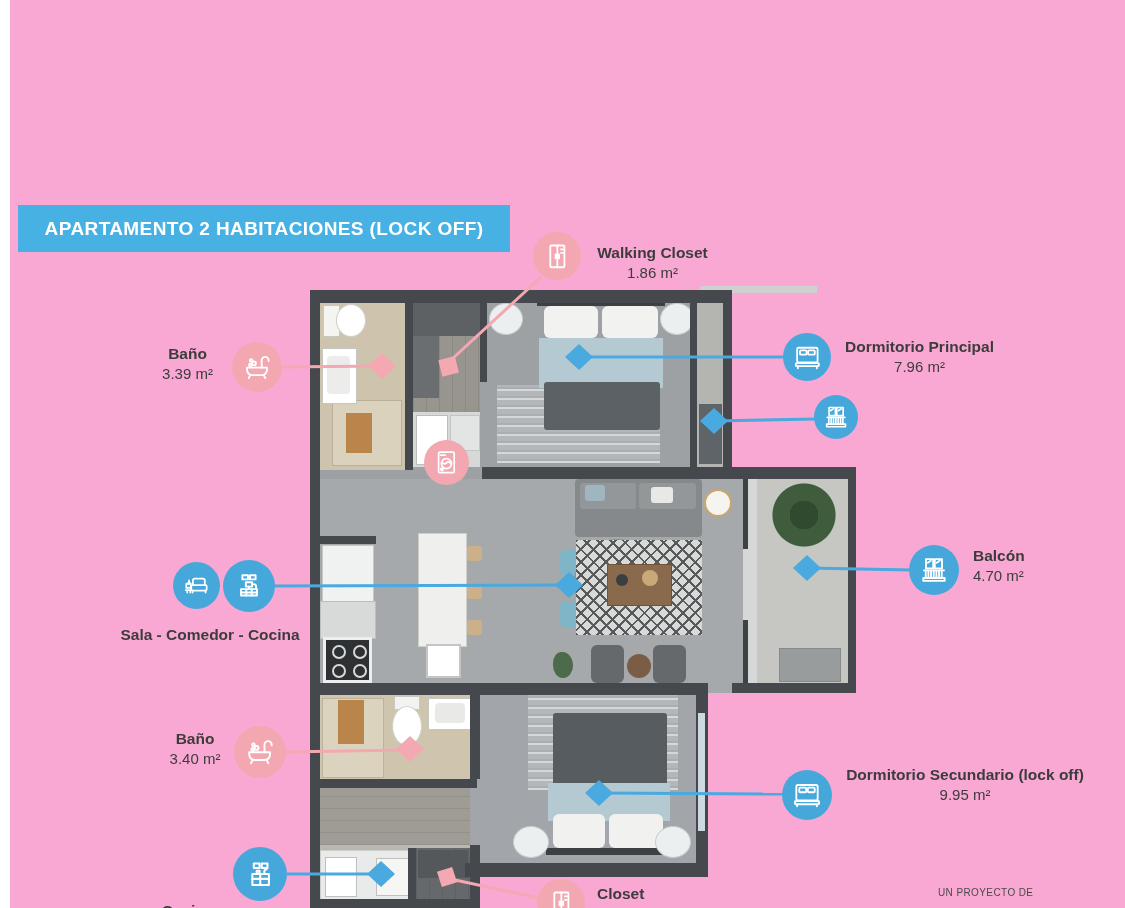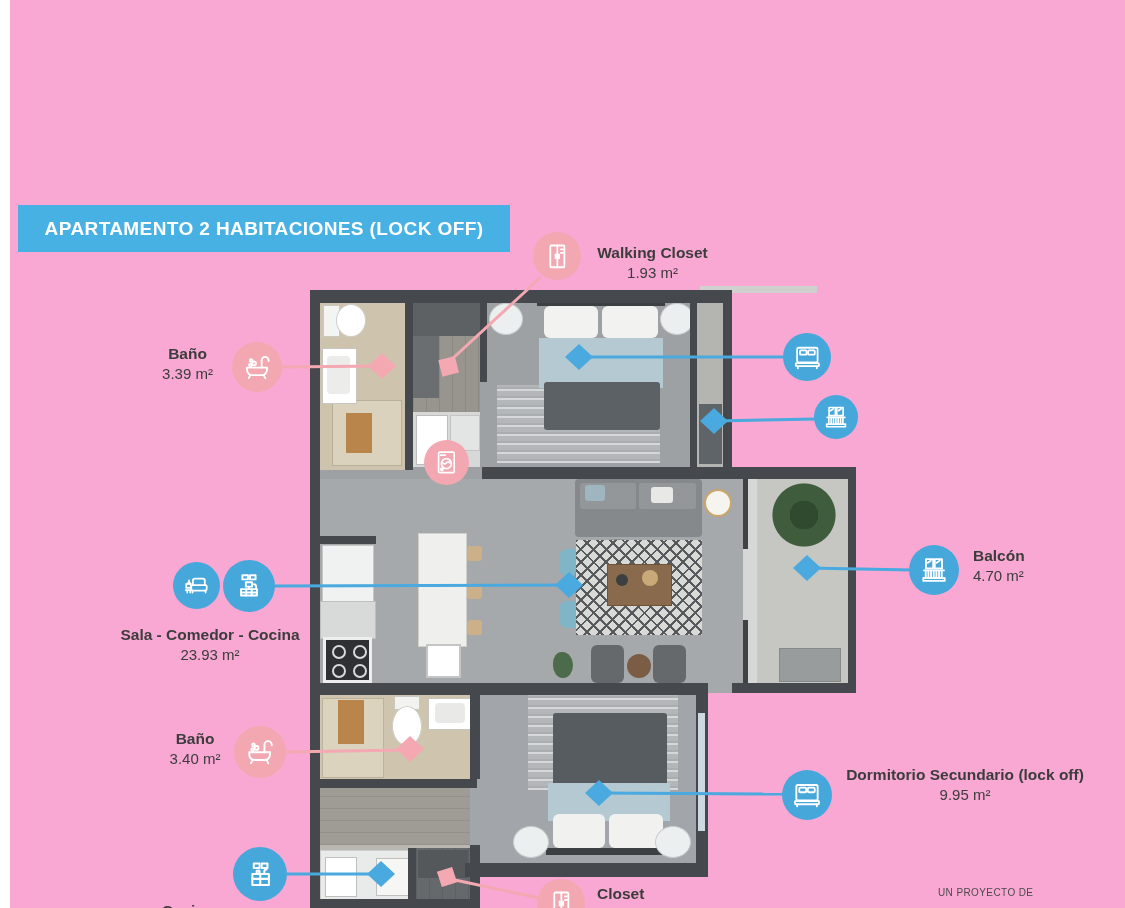--- a/index.html
+++ b/index.html
@@ -196,21 +196,21 @@
   </svg>
 
   <div class="icon-circle pinkbg" style="left:523px;top:232px;width:48px;height:48px;">
     <svg class="glyph" viewBox="0 0 24 24">
       <rect x="6.5" y="3.5" width="11" height="17" rx="0.8"></rect>
       <path d="M12 3.5 v17 M10.6 10.5 v3 M13.4 10.5 v3 M14.8 6.5 h1.6 M14.8 9.3 h1.6"></path>
     </svg>
   </div>
   <div class="lbl center" style="left:570px;top:243px;width:145px;">
     <span class="t">Walking Closet</span>
-    <span class="a">1.93 m²</span>
+    <span class="a">1.86 m²</span>
   </div>
 
   <div class="lbl center" style="left:135px;top:344px;width:85px;">
     <span class="t">Baño</span>
     <span class="a">3.39 m²</span>
   </div>
   <div class="icon-circle pinkbg" style="left:222px;top:342px;width:50px;height:50px;">
     <svg class="glyph" viewBox="0 0 24 24">
       <path d="M4.5 12.5 h15 v1.6 a4 4 0 0 1 -4 4 h-7 a4 4 0 0 1 -4 -4 z"></path>
       <path d="M6.8 18.3 l-1 2 M17.2 18.3 l1 2"></path>
@@ -223,20 +223,24 @@
 
   <div class="icon-circle bluebg" style="left:773px;top:333px;width:48px;height:48px;">
     <svg class="glyph" viewBox="0 0 24 24">
       <rect x="4" y="4.5" width="16" height="11.5" rx="1.2"></rect>
       <rect x="6.2" y="6.5" width="5.2" height="3.4" rx="0.8"></rect>
       <rect x="12.6" y="6.5" width="5.2" height="3.4" rx="0.8"></rect>
       <rect x="3" y="16.5" width="18" height="2.4" rx="0.5"></rect>
       <path d="M4.6 19 v1.5 M19.4 19 v1.5"></path>
     </svg>
   </div>
+  <div class="lbl center" style="left:822px;top:337px;width:175px;">
+    <span class="t">Dormitorio Principal</span>
+    <span class="a">7.96 m²</span>
+  </div>
 
   <div class="icon-circle bluebg" style="left:804px;top:395px;width:44px;height:44px;">
     <svg class="glyph" viewBox="0 0 24 24">
       <rect x="6" y="3.8" width="5.4" height="7"></rect>
         <rect x="12.6" y="3.8" width="5.4" height="7"></rect>
       <path d="M7.3 6.6 l2.3 -1.6 M14 6.6 l2.4 -1.7"></path>
       <path d="M4.5 12.3 h15"></path>
       <path d="M5.8 12.3 v5.6 M7.8 12.3 v5.6 M9.8 12.3 v5.6 M11.8 12.3 v5.6 M13.8 12.3 v5.6 M15.8 12.3 v5.6 M17.8 12.3 v5.6"></path>
       <rect x="4" y="18" width="16" height="2.2"></rect>
     </svg>
@@ -272,21 +276,20 @@
       <rect x="7.5" y="4.5" width="4" height="3"></rect>
         <rect x="13" y="4.5" width="4" height="3"></rect>
       <rect x="10" y="9.5" width="4.5" height="3.2"></rect>
       <path d="M12.2 12.7 v1.6 M15.8 11 q1.6 0 1.6 1.8 v1.5"></path>
       <rect x="6.5" y="14.5" width="11.5" height="4.6"></rect>
       <path d="M10.3 14.5 v4.6 M14.2 14.5 v4.6 M6.5 17 h11.5"></path>
     </svg>
   </div>
   <div class="lbl center" style="left:95px;top:625px;width:210px;">
     <span class="t">Sala - Comedor - Cocina</span>
-    <span class="a">23.93 m²</span>
   </div>
 
   <div class="lbl center" style="left:140px;top:729px;width:90px;">
     <span class="t">Baño</span>
     <span class="a">3.40 m²</span>
   </div>
   <div class="icon-circle pinkbg" style="left:224px;top:726px;width:52px;height:52px;">
     <svg class="glyph" viewBox="0 0 24 24">
       <path d="M4.5 12.5 h15 v1.6 a4 4 0 0 1 -4 4 h-7 a4 4 0 0 1 -4 -4 z"></path>
       <path d="M6.8 18.3 l-1 2 M17.2 18.3 l1 2"></path>

